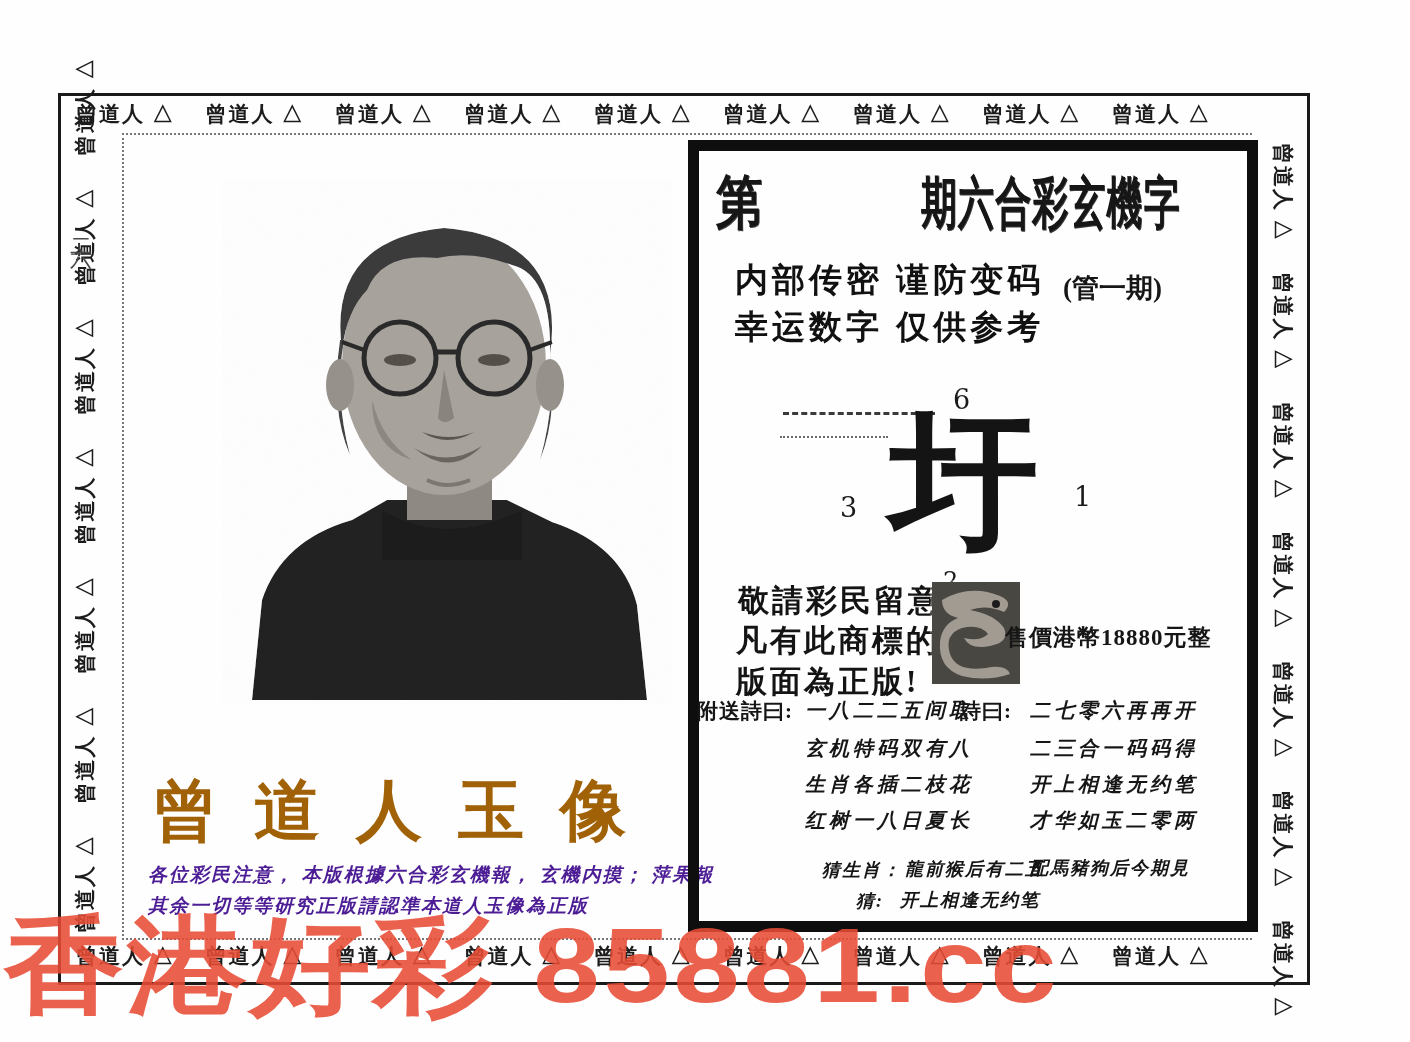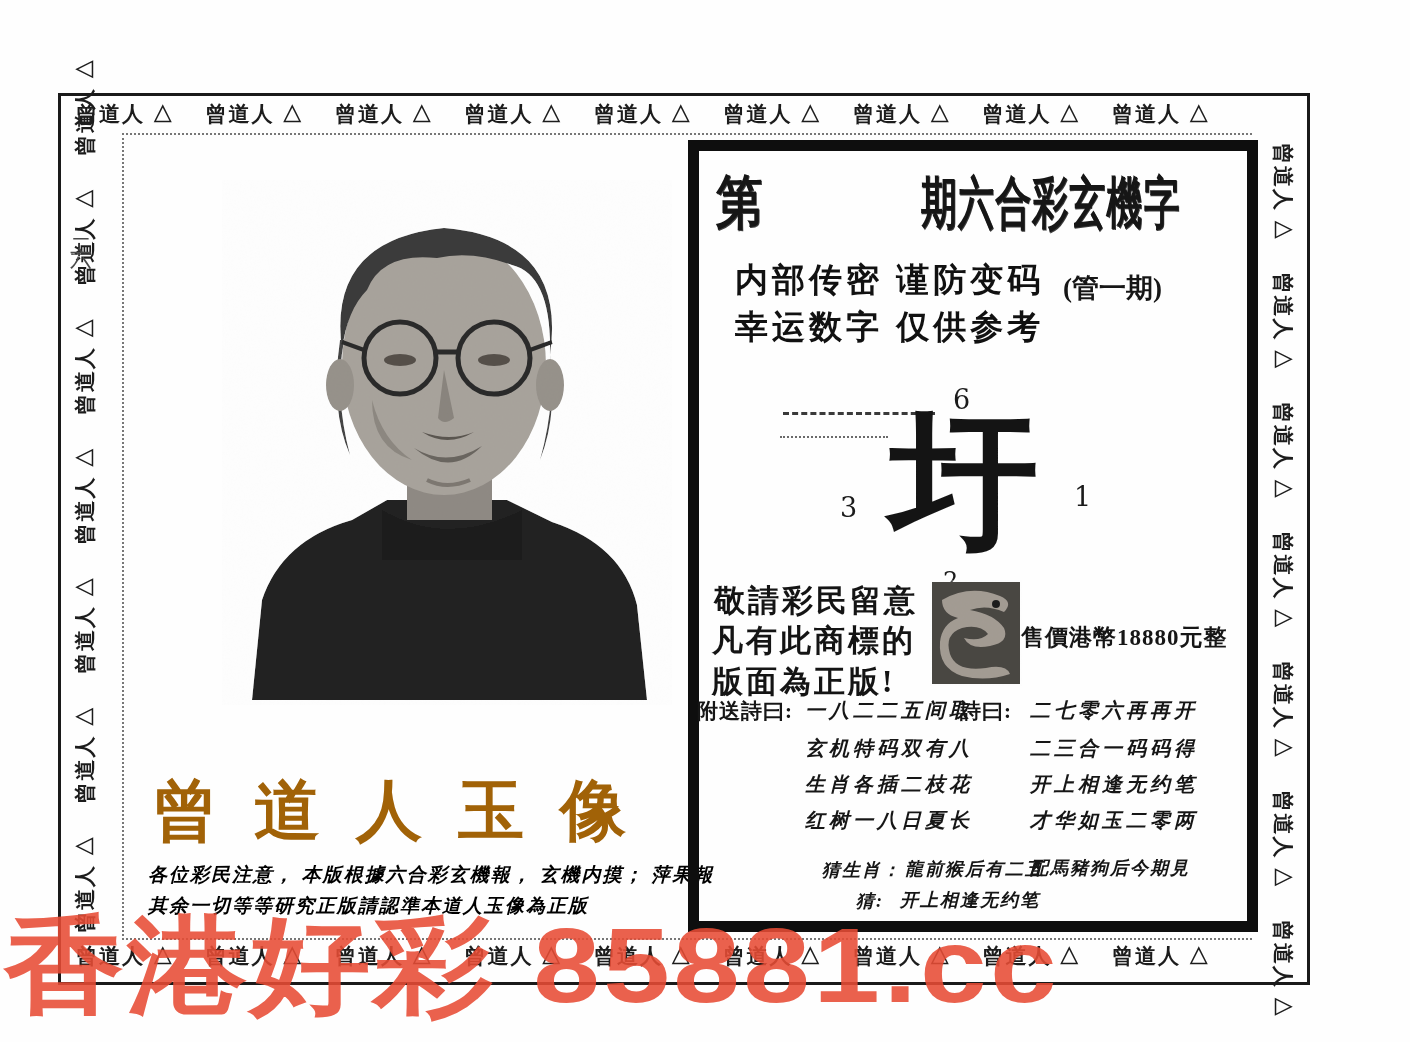--- a/index.html
+++ b/index.html
@@ -16,21 +16,21 @@
     letter-spacing:2px;color:#1c1c1c;}
   .strip-top{left:76px;top:100px;width:1220px;overflow:hidden;}
   .strip-bottom{left:76px;top:942px;width:1220px;overflow:hidden;}
   .strip-left{left:-310px;top:524px;width:790px;text-align:center;transform:rotate(-90deg);transform-origin:center;}
   .strip-right{left:888px;top:524px;width:790px;text-align:center;transform:rotate(90deg);transform-origin:center;}
   .margin-mark{left:66px;top:222px;writing-mode:vertical-rl;font-size:22px;color:#4a4a4a;letter-spacing:6px;}
 
   
   .portrait{left:222px;top:180px;}
   .left-title{left:152px;top:766px;font-size:66px;font-weight:700;letter-spacing:36px;color:#a16207;}
-  .note-line{font-style:italic;font-size:19px;font-weight:700;letter-spacing:2px;color:#000000;}
+  .note-line{font-style:italic;font-size:19px;font-weight:700;letter-spacing:2px;color:#4c1d95;}
   .note1{left:148px;top:862px;}
   .note2{left:148px;top:893px;}
 
   
   .panel-box{left:688px;top:140px;width:570px;height:792px;border:11px solid #0e0e0e;box-sizing:border-box;background:transparent;}
   .title-prefix{left:716px;top:164px;font-size:58px;font-weight:900;transform:scaleX(.8);transform-origin:left top;
     text-shadow:1px 1px 0 #444;}
   .title-main{left:921px;top:166px;font-size:56px;font-weight:900;letter-spacing:2px;
     transform:scaleX(.64);transform-origin:left top;text-shadow:1px 1px 0 #3c3c3c;}
   .notice{font-size:33px;font-weight:700;letter-spacing:4px;font-family:"Liberation Sans",sans-serif;color:#111;}
@@ -39,26 +39,26 @@
   .issue-note{left:1063px;top:270px;font-size:27px;font-weight:700;}
   .serial{left:797px;top:349px;font-size:28px;font-family:"DejaVu Sans Mono",monospace;letter-spacing:1px;}
   .num{font-size:27px;font-family:"DejaVu Serif",serif;color:#1b1b1b;}
   .num-top{left:953px;top:384px;}
   .num-left{left:840px;top:492px;}
   .num-right{left:1074px;top:481px;}
   .num-bottom{left:943px;top:567px;font-size:24px;}
   .dash-line{left:783px;top:412px;width:152px;border-top:3px dashed #3a3a3a;}
   .dot-line{left:780px;top:436px;width:108px;border-top:2px dotted #6a6a6a;}
   .mystic-char{left:890px;top:408px;font-size:148px;font-weight:800;line-height:1;color:#141414;}
-  .auth-line{font-size:31px;font-weight:700;letter-spacing:3px;color:#141414;}
+  .auth-line{font-size:31px;font-weight:700;letter-spacing:3px;color:#141414;margin-left:24px;}
   .auth1{left:714px;top:580px;}
   .auth2{left:712px;top:620px;}
   .auth3{left:712px;top:661px;}
   .stamp{left:930px;top:580px;}
-  .price{left:1005px;top:622px;font-size:23px;font-weight:700;letter-spacing:1px;margin-left:16px;}
+  .price{left:1005px;top:622px;font-size:23px;font-weight:700;letter-spacing:1px;}
   .poem-label{font-size:21px;font-weight:700;letter-spacing:1px;}
   .poem-line{font-size:20px;font-weight:700;font-style:italic;letter-spacing:4px;}
   .pll{left:697px;top:697px;}
   .prl{left:960px;top:697px;}
   .pl0{left:805px;top:697px;}.pl1{left:805px;top:735px;}.pl2{left:805px;top:771px;}.pl3{left:805px;top:807px;}
   .pr0{left:1030px;top:697px;}.pr1{left:1030px;top:735px;}.pr2{left:1030px;top:771px;}.pr3{left:1030px;top:807px;}
   .zodiac{font-size:18px;font-weight:700;font-style:italic;letter-spacing:2px;}
   .z-label1{left:822px;top:858px;}
   .z-phrase1{left:905px;top:857px;}
   .z-phrase1b{left:1030px;top:856px;}

